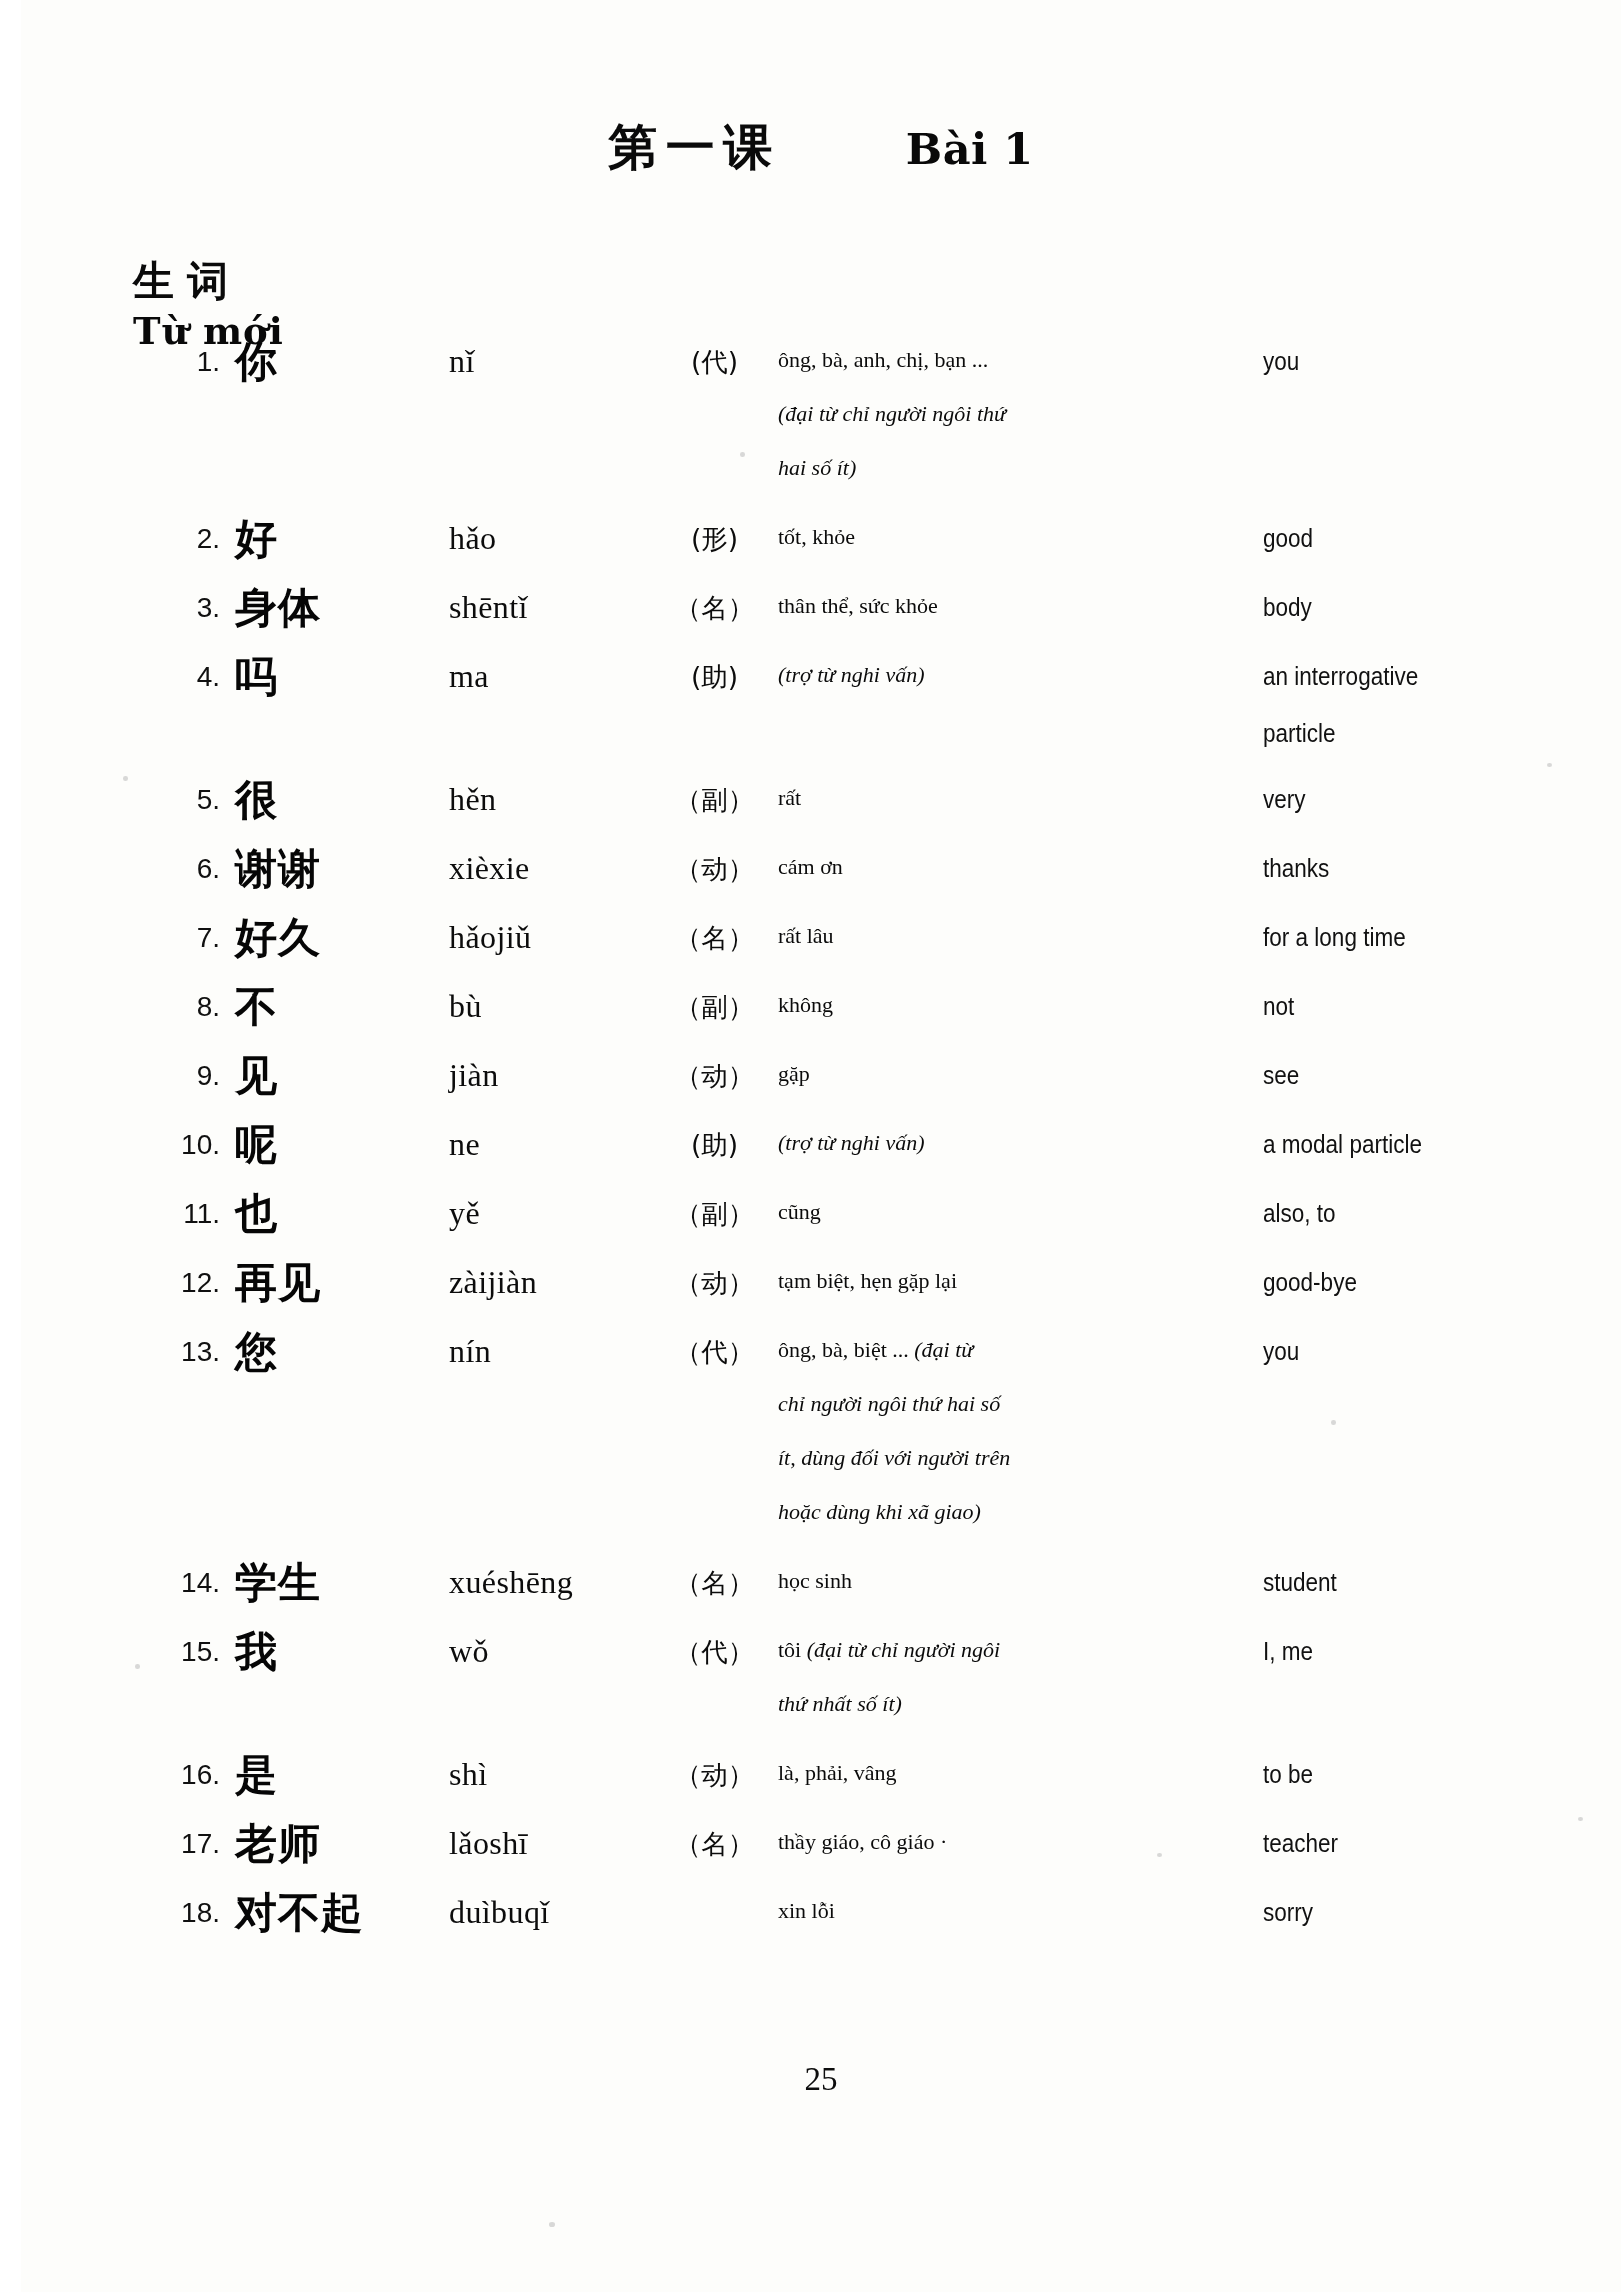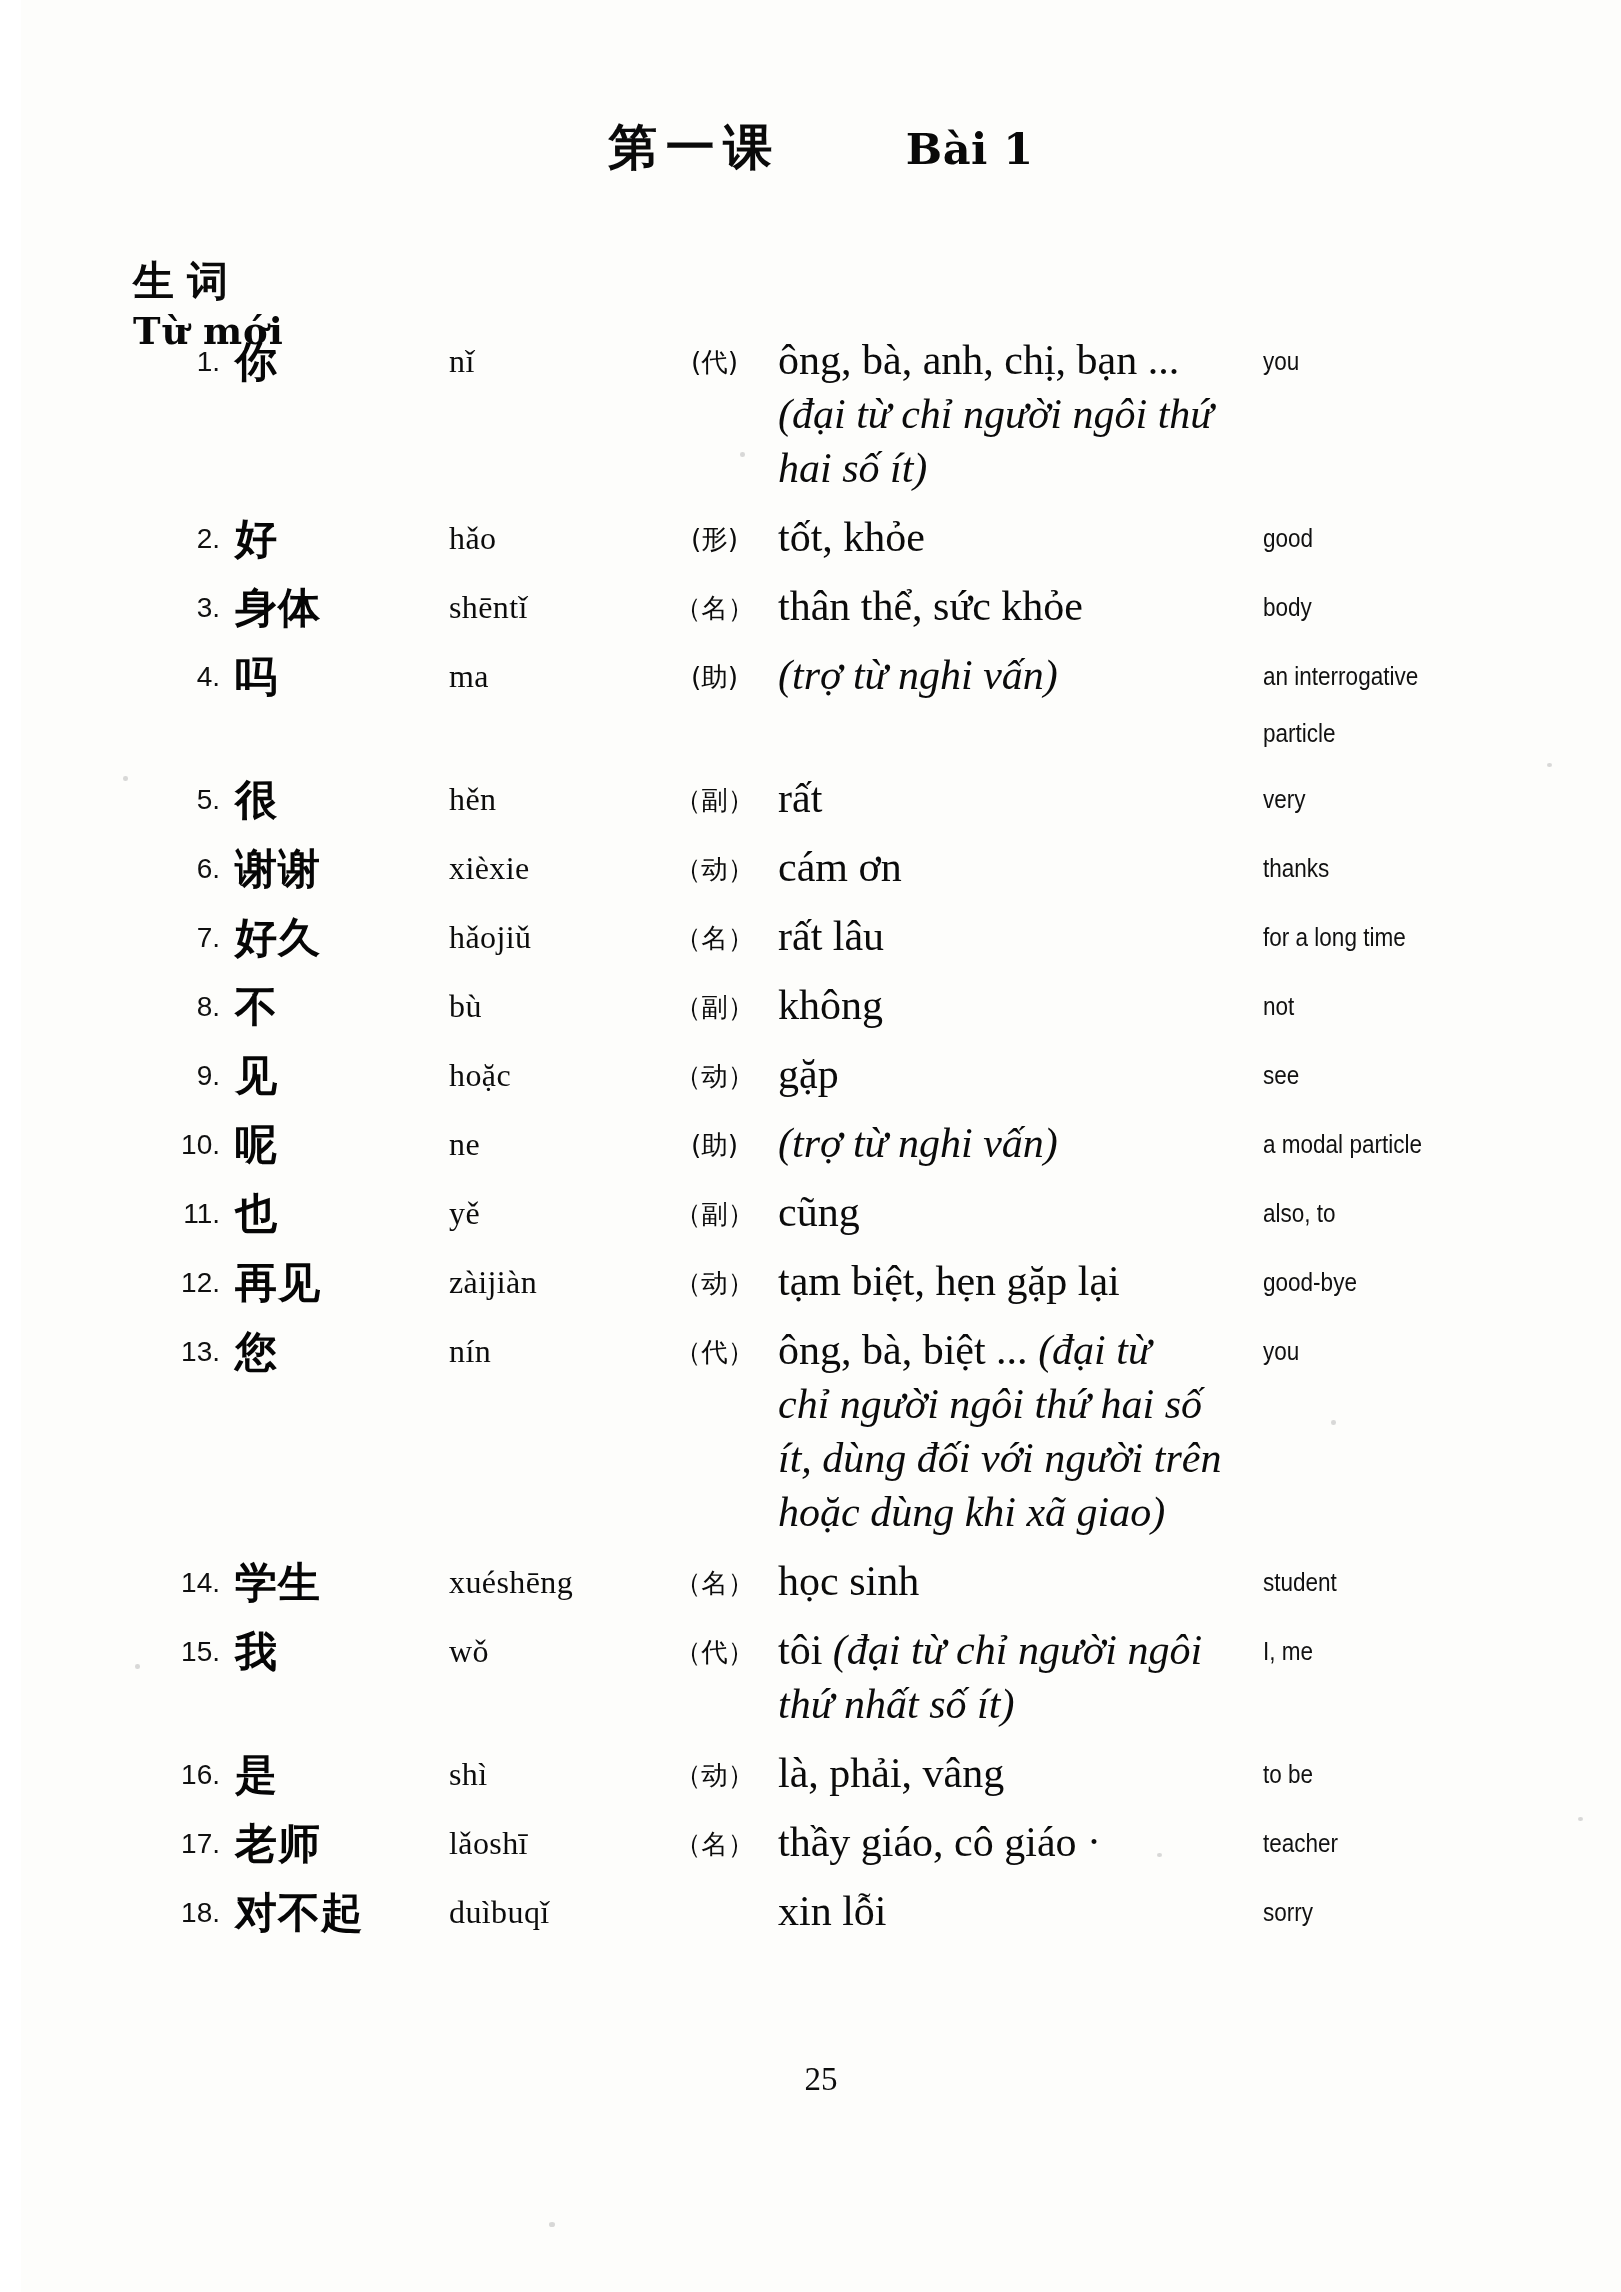--- a/index.html
+++ b/index.html
@@ -119,21 +119,21 @@
     font-size: 26.5px;
     line-height: 57px;
     color: #0c0c0c;
     white-space: nowrap;
   }
 
   .c-vn {
     left: 757px;
     width: 492px;
     font-family: "Liberation Serif", serif;
-    font-size: 42px;
+    font-size: 22px;
     line-height: 54px;
     color: #0b0b0b;
   }
   .c-vn .lead-line { display: block; }
   .c-vn em, .c-vn .it {
     font-style: italic;
     font-family: Liberation Serif, serif;
   }
 
   .c-en {
@@ -279,21 +279,21 @@
         <div class="col c-vn">
           <span class="lead-line">không</span>
         </div>
         <div class="col c-en">
           <span class="en-line">not</span>
         </div>
       </div>
       <div class="vocab-row" style="height: 54px;">
         <div class="col c-num">9.</div>
         <div class="col c-hanzi">见</div>
-        <div class="col c-pinyin">hoặc</div>
+        <div class="col c-pinyin">jiàn</div>
         <div class="col c-pos">（动）</div>
         <div class="col c-vn">
           <span class="lead-line">gặp</span>
         </div>
         <div class="col c-en">
           <span class="en-line">see</span>
         </div>
       </div>
       <div class="vocab-row" style="height: 54px;">
         <div class="col c-num">10.</div>

